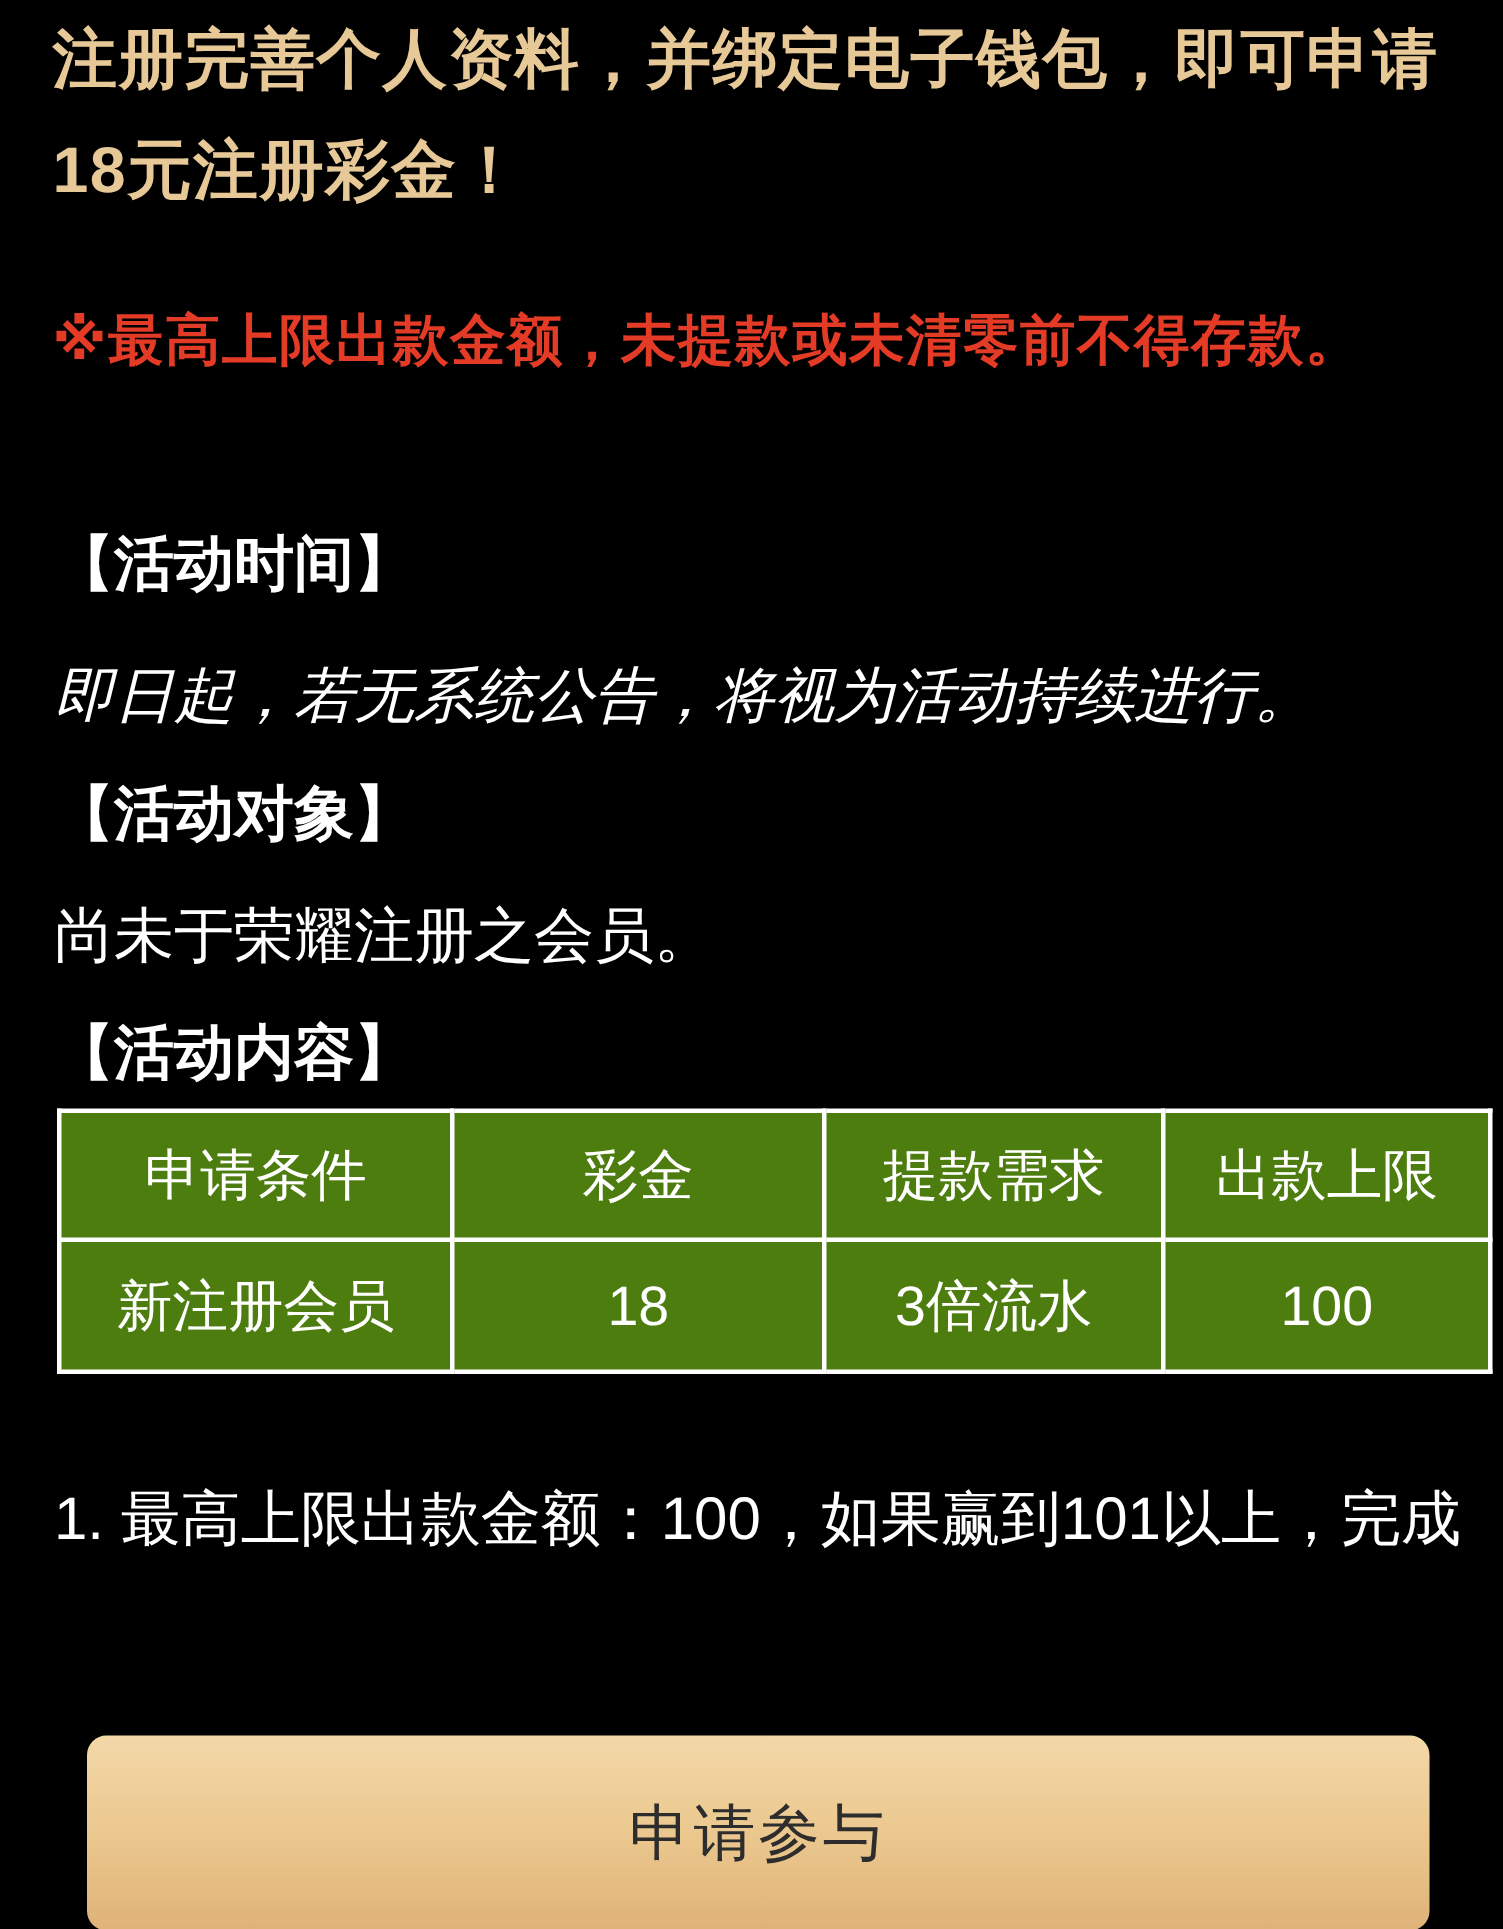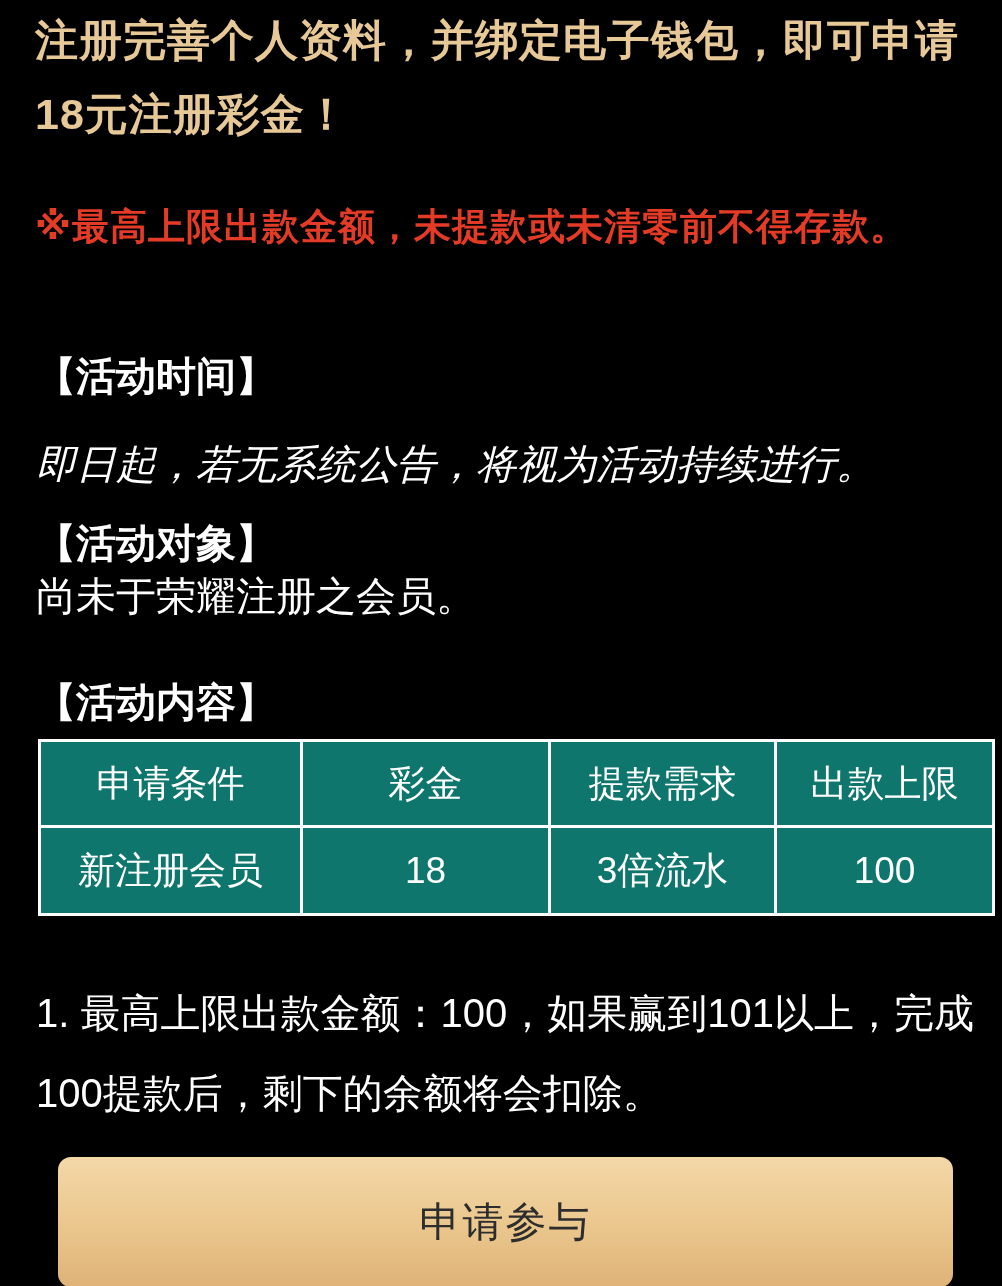--- a/index.html
+++ b/index.html
@@ -56,40 +56,40 @@
   .bodyline {
     position: absolute;
     left: 36px;
     width: 940px;
     color: #ffffff;
     font-size: 40px;
     font-weight: normal;
     line-height: 48px;
   }
   .b1 { top: 440px; font-style: italic; }
-  .b2 { top: 572px; }
+  .b2 { top: 600px; }
   
   .promo-table {
     position: absolute;
     left: 38px;
     top: 739px;
     width: 942px;
     border-collapse: collapse;
     table-layout: fixed;
     color: #ffffff;
     font-size: 37px;
     font-weight: normal;
   }
   .promo-table td, .promo-table th {
     border: 3px solid #ffffff;
     text-align: center;
     vertical-align: middle;
     font-weight: normal;
     padding: 0;
-    background: #0f766e;
+    background: #4d7c0f;
   }
   .promo-table tr.hdr  { height: 86px; }
   .promo-table tr.data { height: 88px; }
   .col1 { width: 259px; }
   .col2 { width: 245px; }
   .col3 { width: 223px; }
   .col4 { width: 215px; }
   
   .notes {
     position: absolute;
@@ -154,18 +154,17 @@
       <td class="col1">新注册会员</td>
       <td class="col2">18</td>
       <td class="col3">3倍流水</td>
       <td class="col4">100</td>
     </tr>
   </tbody>
     </table>
 
   <div class="notes">
     <div>1. 最高上限出款金额：100，如果赢到101以上，完成</div>
-    <div>100提款后，剩下的余额将会扣除。</div>
   </div>
 
   <div class="apply-btn">申请参与</div>
 
 </div>
 
 </body></html>

